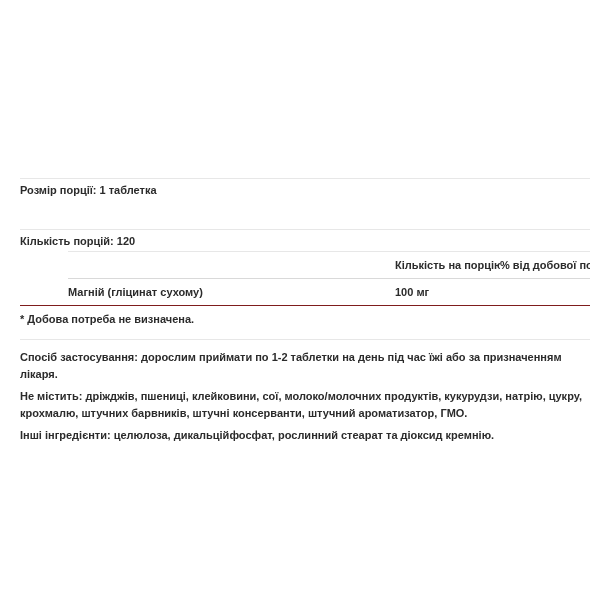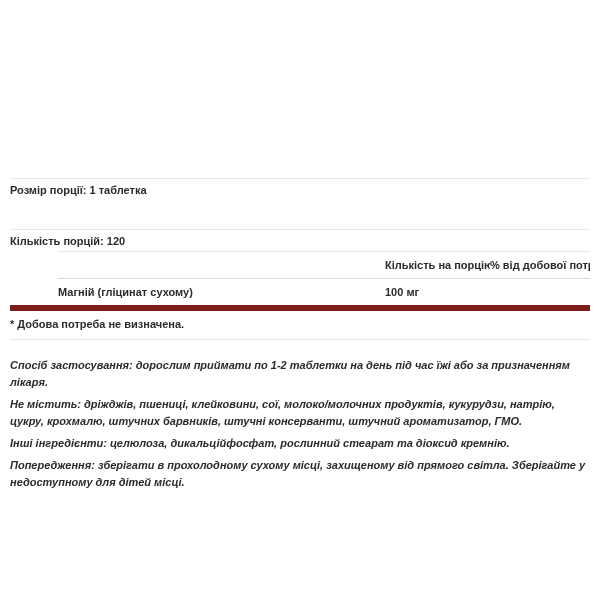--- a/index.html
+++ b/index.html
@@ -13,52 +13,51 @@
     position: relative;
     font-family: "Liberation Sans", "DejaVu Sans", sans-serif;
     font-size: 11px;
     font-weight: 700;
     color: #2b2b2b;
     overflow: hidden;
   }
   .facts-block {
     position: absolute;
     top: 178px;
-    left: 10px;
+    left: 20px;
     right: 10px;
   }
   .frow {
     border-top: 1px solid #e7e7e7;
     display: flex;
     align-items: center;
     box-sizing: border-box;
   }
   .frow.grid {
     display: grid;
     grid-template-columns: 327px 105px 1fr;
     align-items: center;
     margin-left: 48px;
   }
   .r-serving  { height: 23px; }
   .r-servings { height: 22px; margin-top: 28px; }
   .r-headers  { height: 27px; }
   .r-data     { height: 27px; border-top-color: #d9d9d9; }
   .r-note {
     height: 35px;
-    border-top: 6px solid #7f1d1d;
+    border-top: 1px solid #7f1d1d;
     border-bottom: 1px solid #e7e7e7;
     display: flex;
     align-items: flex-start;
     padding-top: 7px;
     box-sizing: border-box;
   }
   .cell { white-space: nowrap; overflow: hidden; }
   .paragraphs {
-    margin-top: 17px;
-    font-style: italic;
+    margin-top: 9px;
   }
   .paragraphs p {
     margin: 0 0 5px 0;
     line-height: 17px;
     font-size: 11px;
     font-weight: 700;
     color: #2b2b2b;
   }
 </style>
 </head>
@@ -86,16 +85,15 @@
   </div>
 
   <div class="r-note">
     <span class="cell">* Добова потреба не визначена.</span>
   </div>
 
   <div class="paragraphs">
     <p>Спосіб застосування: дорослим приймати по 1-2 таблетки на день під час їжі або за призначенням лікаря.</p>
     <p>Не містить: дріжджів, пшениці, клейковини, сої, молоко/молочних продуктів, кукурудзи, натрію, цукру, крохмалю, штучних барвників, штучні консерванти, штучний ароматизатор, ГМО.</p>
     <p>Інші інгредієнти: целюлоза, дикальційфосфат, рослинний стеарат та діоксид кремнію.</p>
-    <p>Попередження: зберігати в прохолодному сухому місці, захищеному від прямого світла. Зберігайте у недоступному для дітей місці.</p>
   </div>
 
 </div>
 
 </body></html>

